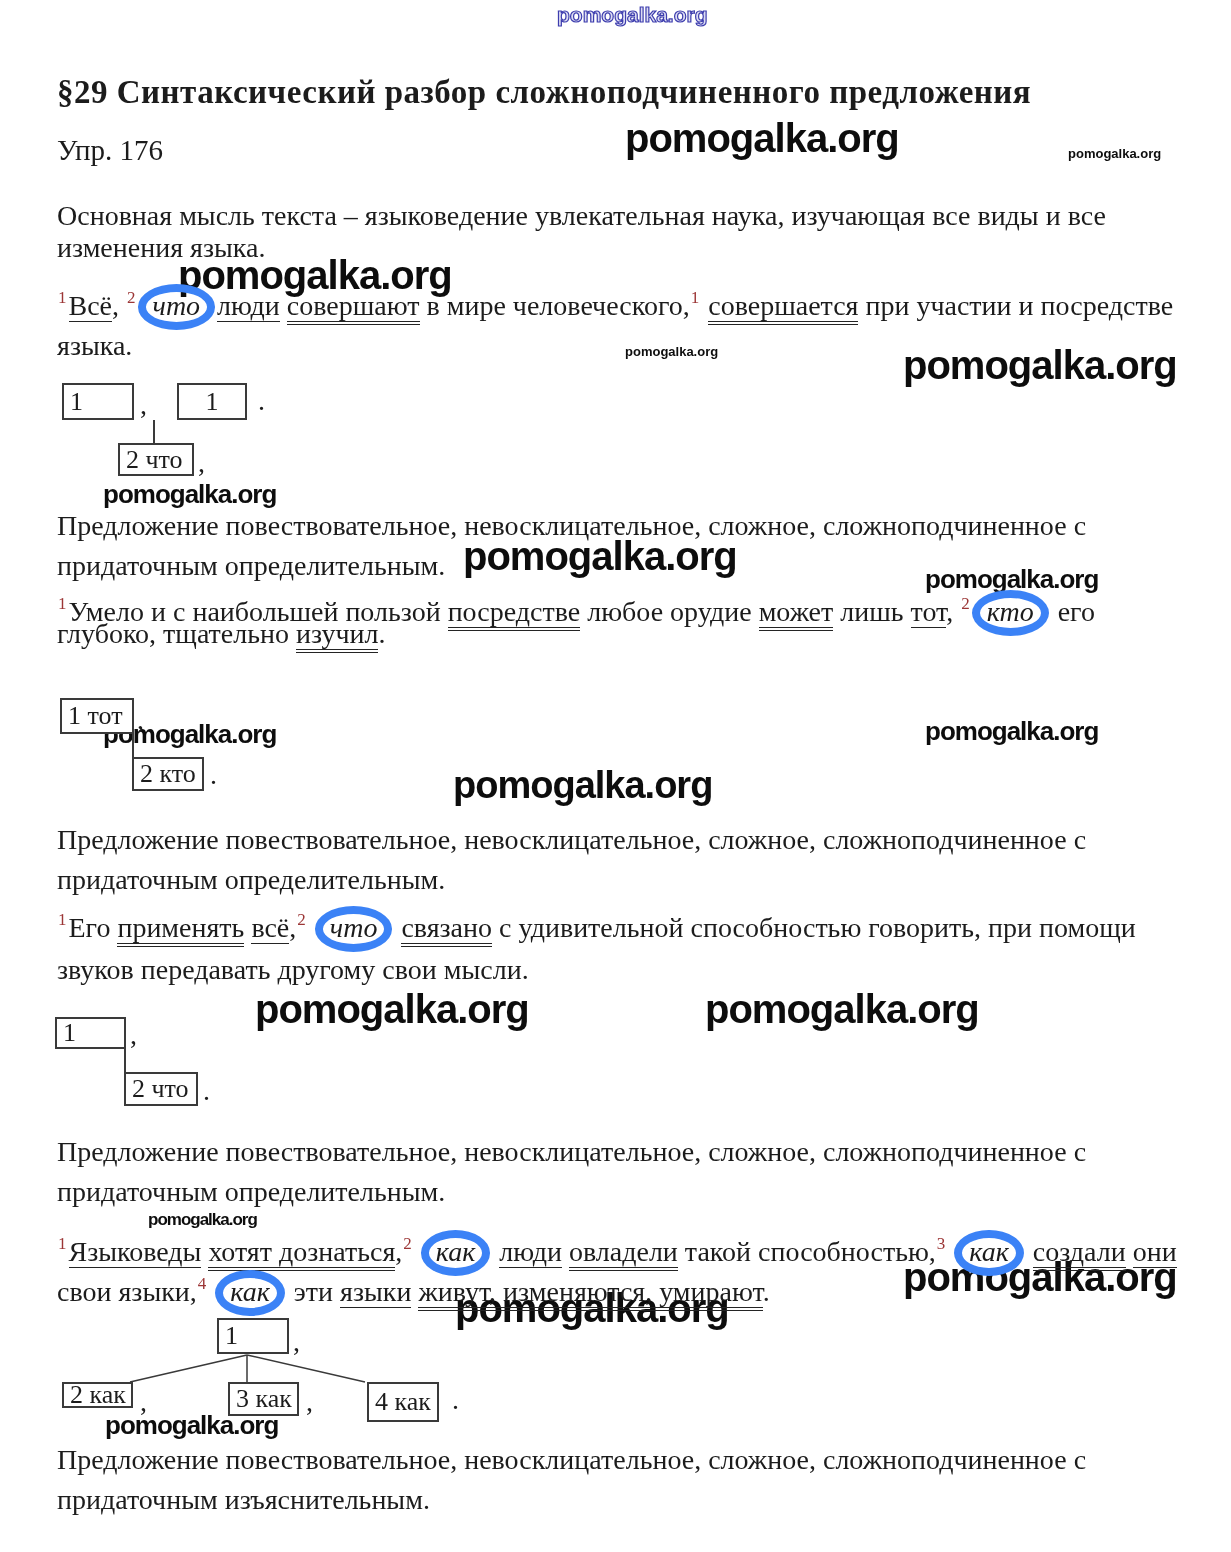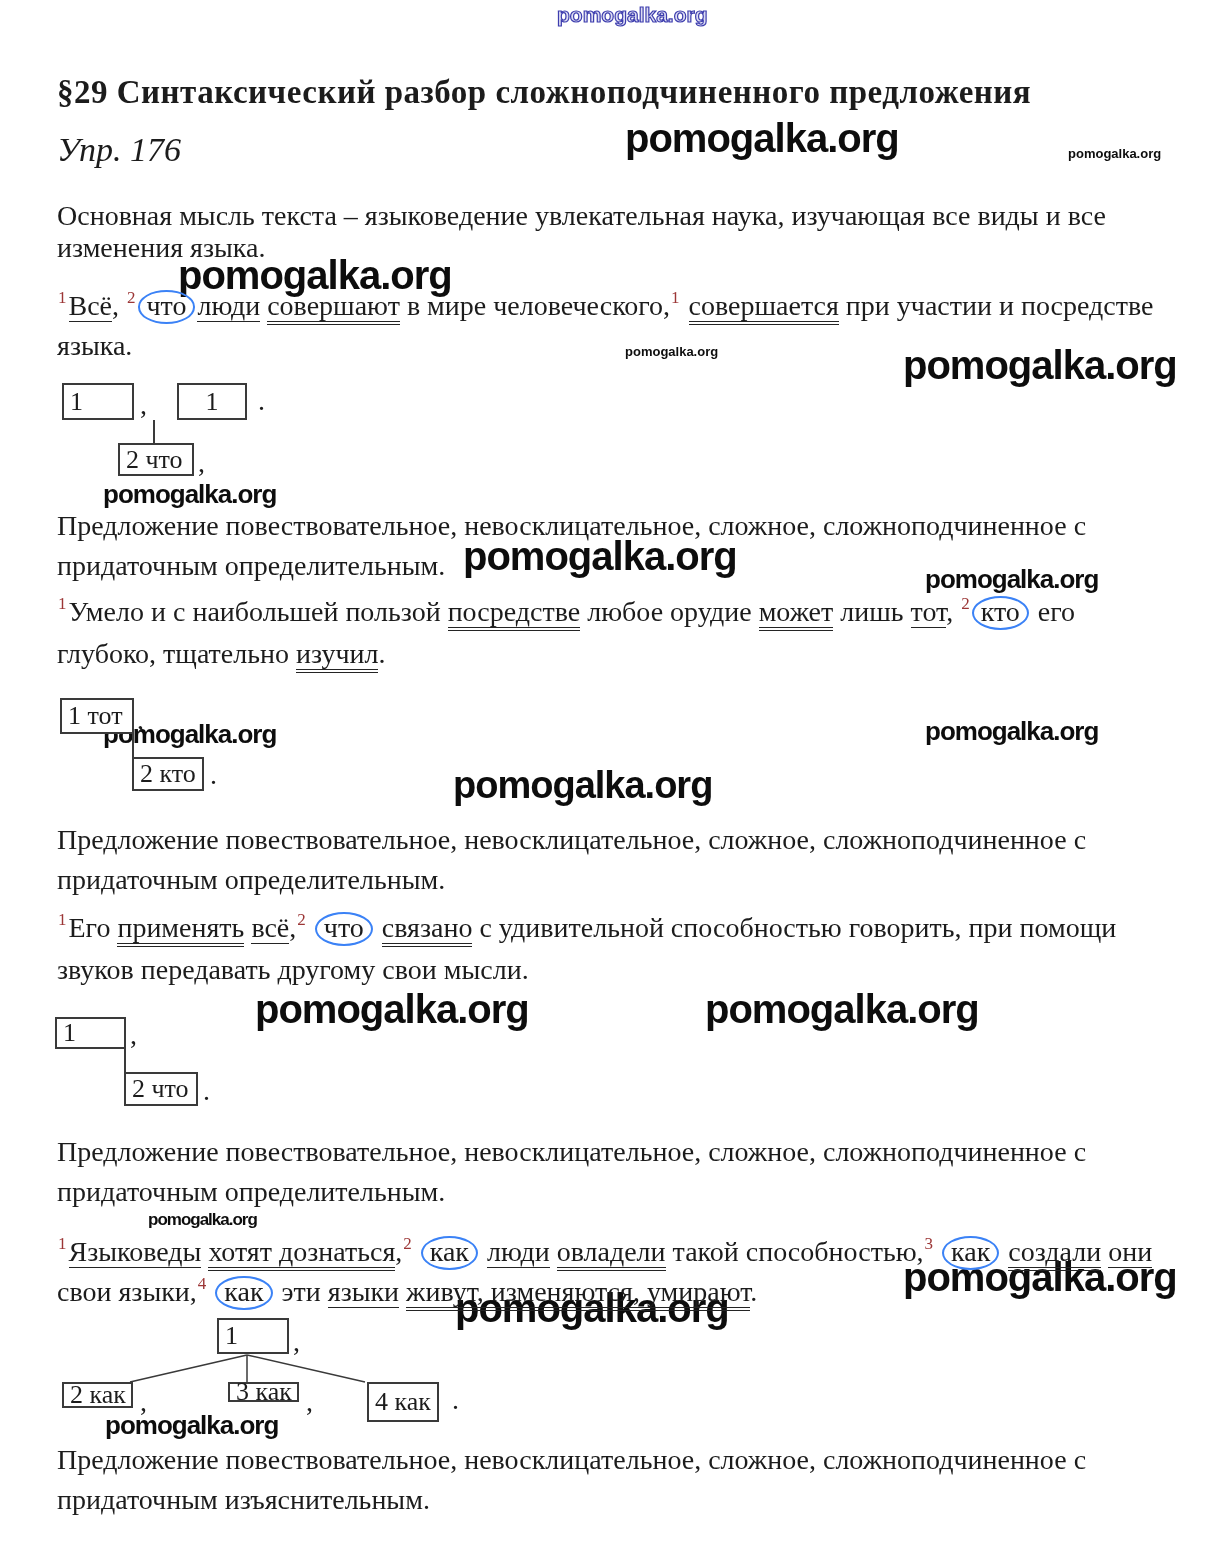--- a/index.html
+++ b/index.html
@@ -5,27 +5,27 @@
   html,body { margin:0; padding:0; }
   body {
     width:1231px; height:1552px; position:relative; background:#ffffff;
     font-family:"Liberation Serif", serif; color:#1c1c1c; overflow:hidden;
   }
   .line {
     position:absolute; left:57px; font-size:28px; line-height:40px;
     white-space:nowrap;
   }
   .title { font-size:33px; font-weight:bold; letter-spacing:0.5px; }
-  .ex { font-size:34px;font-style:italic; }
+  .ex { font-size:29px; }
   
   .sp { position:relative; top:-12px; font-size:17px; color:#9c3636; margin:0 2px 0 1px; }
   .u1 { border-bottom:1.5px solid #242424; padding-bottom:0px; }
   .u2 { border-bottom:4px double #242424; }
-  .cr { display:inline-block; border:2px solid #3b82f6; border-radius:50%;
-        padding:0px 7px 3px 7px; margin:-3px 2px -1px 0; line-height:27px; }
+  .cr { display:inline-block; border:8px solid #3b82f6; border-radius:50%;
+        padding:0px 7px 3px 7px; margin:-3px 2px -1px 0; line-height:27px;font-style:italic; }
   
   .wm { position:absolute; font-family:"Liberation Sans", sans-serif; font-weight:bold;
         color:#0d0d0d; line-height:1; letter-spacing:-1px; white-space:nowrap; }
   .wm-xl { font-size:40px; }
   .wm-lg { font-size:38px; }
   .wm-md { font-size:26px; }
   .wm-sm { font-size:17px; }
   .wm-xs { font-size:13px; letter-spacing:0; }
   .wm-blue { font-size:21px; letter-spacing:0;
              color:#dcdcf2; -webkit-text-stroke:1.2px #3d3dae; }
@@ -77,21 +77,21 @@
   <span class="spunct" style="left:196px; top:2px;">.</span>
   <div class="vline" style="left:91px; top:37px; height:23px;"></div>
   <div class="sbox" style="left:56px; top:60px; width:76px; height:33px;">2 что</div>
   <span class="spunct" style="left:136px; top:64px;">,</span>
 </div>
 
 <div class="line" style="top:506px;">Предложение повествовательное, невосклицательное, сложное, сложноподчиненное с</div>
 <div class="line" style="top:546px;">придаточным определительным.</div>
 
 <div class="line" style="top:592px;"><span class="sp">1</span><span>Умело и с наибольшей пользой </span><span class="u2">посредстве</span><span> любое орудие </span><span class="u2">может</span><span> лишь </span><span class="u1">тот</span><span>, </span><span class="sp">2</span><span class="cr">кто</span><span> его</span></div>
-<div class="line" style="top:634px;"><span>глубоко, тщательно </span><span class="u2">изучил</span><span>.</span></div>
+<div class="line" style="top:614px;"><span>глубоко, тщательно </span><span class="u2">изучил</span><span>.</span></div>
 
 <div class="scheme" style="left:60px; top:698px; width:180px; height:100px;">
   <div class="sbox" style="left:0; top:0; width:74px; height:36px;">1 тот</div>
   <span class="spunct" style="left:77px; top:6px;">,</span>
   <div class="vline" style="left:72px; top:36px; height:23px;"></div>
   <div class="sbox" style="left:72px; top:59px; width:72px; height:34px;">2 кто</div>
   <span class="spunct" style="left:150px; top:61px;">.</span>
 </div>
 
 <div class="line" style="top:820px;">Предложение повествовательное, невосклицательное, сложное, сложноподчиненное с</div>
@@ -117,20 +117,20 @@
 <div class="scheme" style="left:62px; top:1318px; width:400px; height:100px;">
   <div class="sbox" style="left:155px; top:0; width:72px; height:36px;">1</div>
   <span class="spunct" style="left:231px; top:8px;">,</span>
   <svg class="lines" style="left:0; top:37px;" width="380" height="27" viewBox="0 0 380 27">
     <line x1="185" y1="0" x2="68" y2="27" stroke="#3a3a3a" stroke-width="1.5"></line>
     <line x1="185" y1="0" x2="185" y2="27" stroke="#3a3a3a" stroke-width="1.5"></line>
     <line x1="185" y1="0" x2="303" y2="27" stroke="#3a3a3a" stroke-width="1.5"></line>
   </svg>
   <div class="sbox" style="left:0; top:64px; width:71px; height:26px;">2 как</div>
   <span class="spunct" style="left:78px; top:68px;">,</span>
-  <div class="sbox" style="left:166px; top:64px; width:71px; height:20px;">3 как</div>
+  <div class="sbox" style="left:166px; top:64px; width:71px; height:34px;">3 как</div>
   <span class="spunct" style="left:244px; top:68px;">,</span>
   <div class="sbox" style="left:305px; top:64px; width:72px; height:40px;">4 как</div>
   <span class="spunct" style="left:390px; top:66px;">.</span>
 </div>
 
 <div class="line" style="top:1440px;">Предложение повествовательное, невосклицательное, сложное, сложноподчиненное с</div>
 <div class="line" style="top:1480px;">придаточным изъяснительным.</div>
 
 </body></html>

